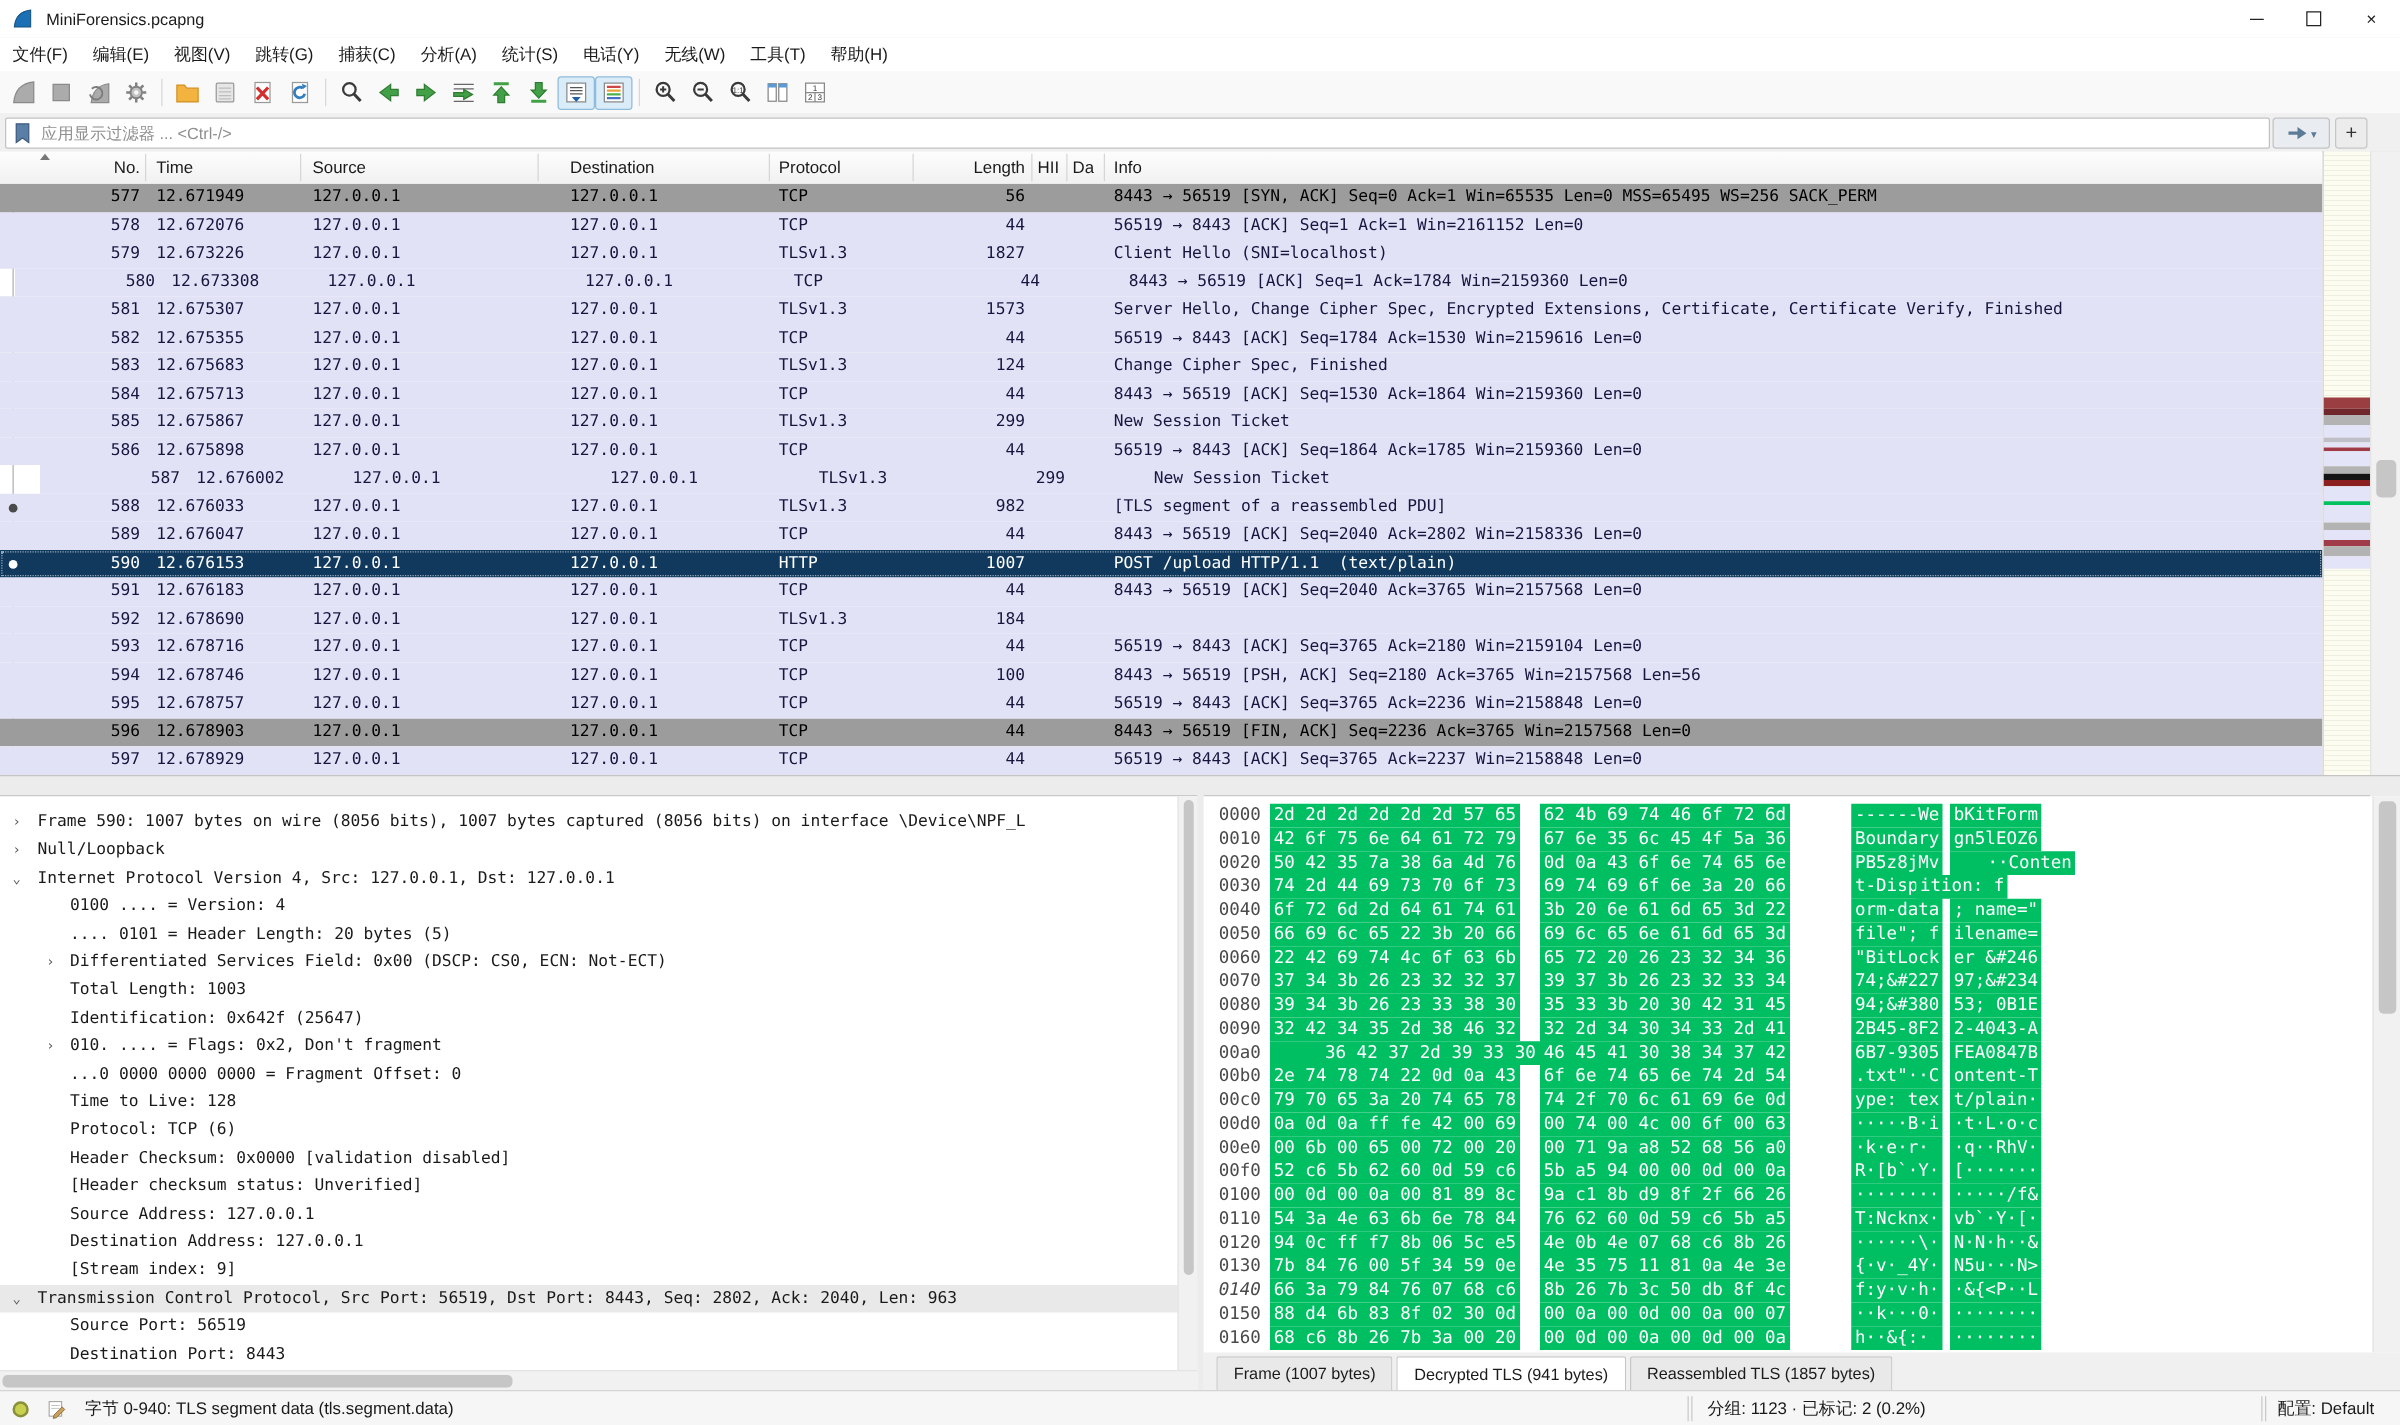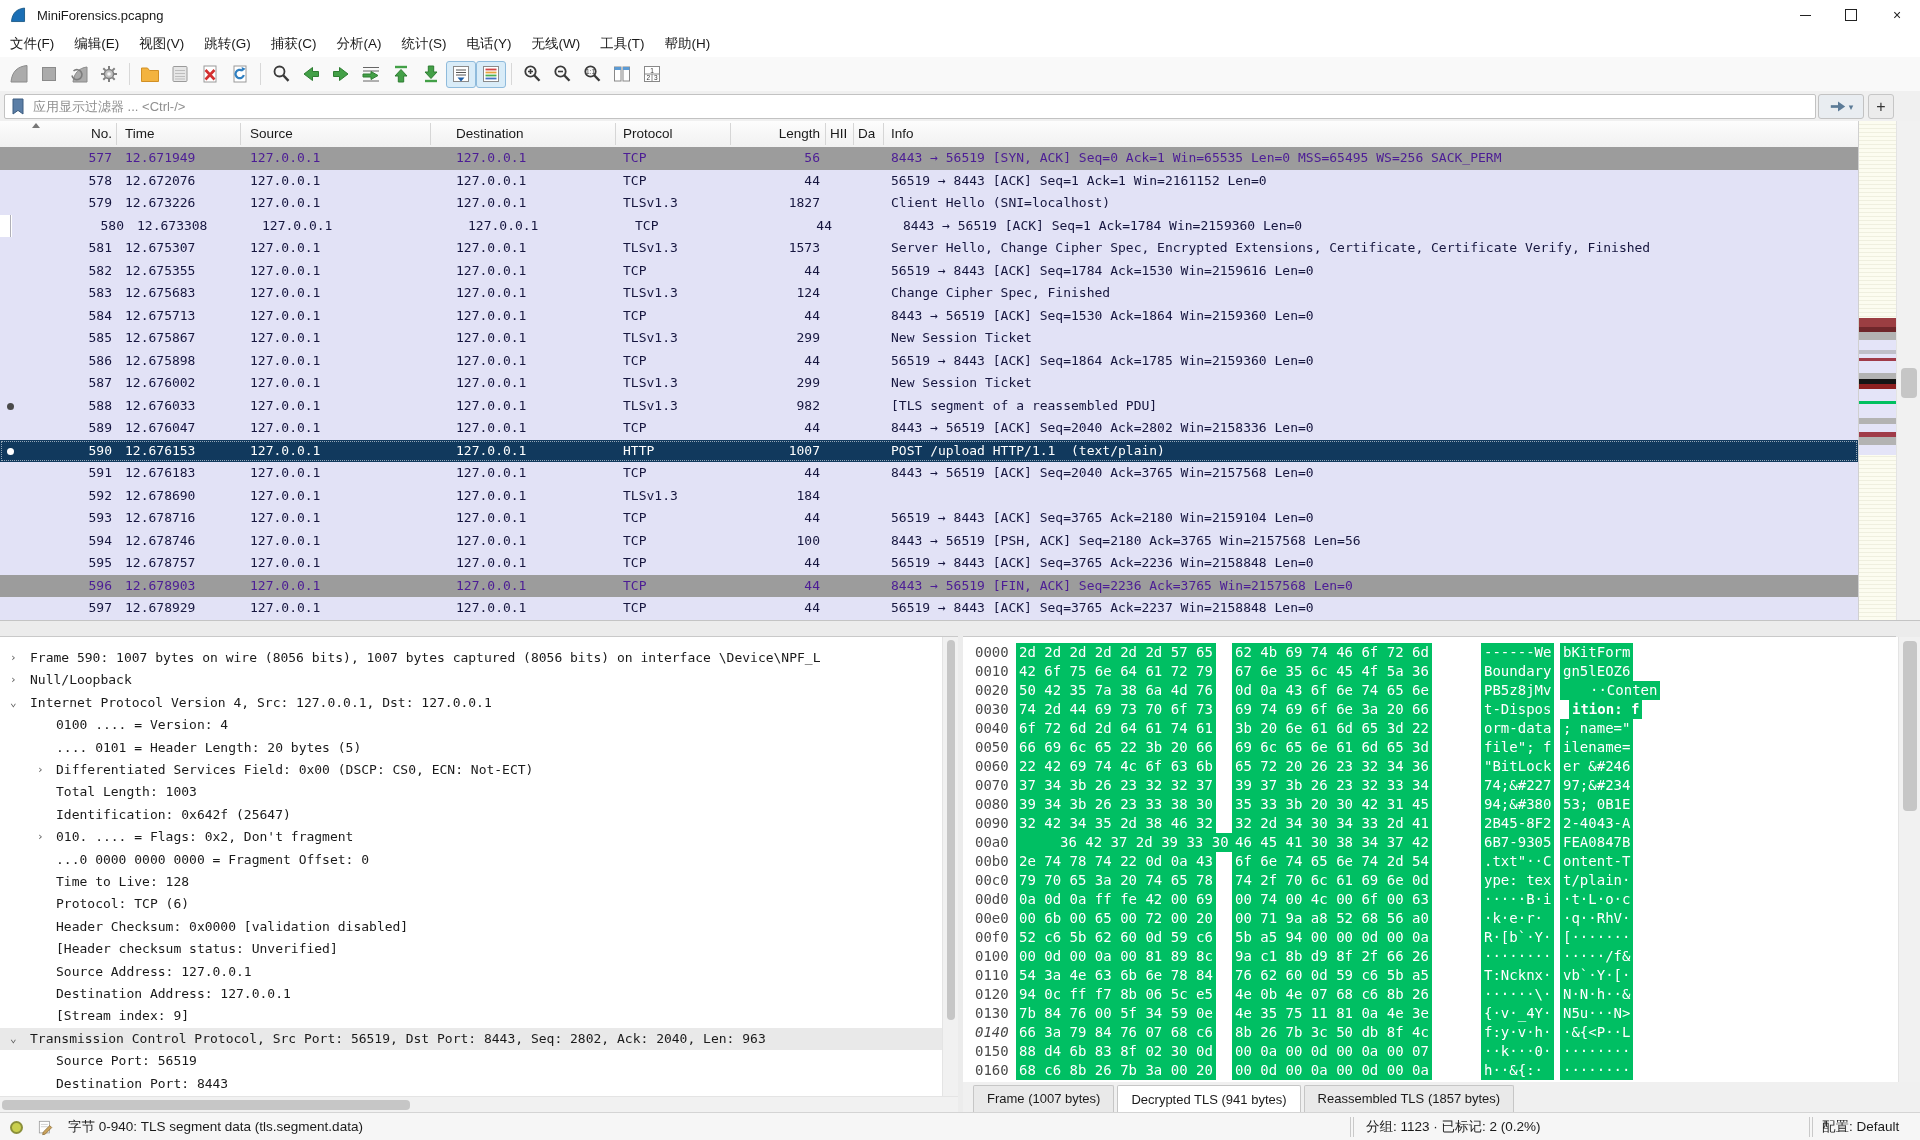--- a/index.html
+++ b/index.html
@@ -38,21 +38,21 @@
   .pl-header{position:absolute;top:121px;left:0;width:1858px;height:26px;
              background:linear-gradient(#fdfdfd,#f1f1f1);border-bottom:1px solid #cfcfcf;font-size:13.5px;}
   .pl-hcell{position:absolute;top:0;height:26px;line-height:26px;white-space:nowrap;overflow:hidden;}
   .pl-hsep{position:absolute;top:2px;width:1px;height:22px;background:#d6d6d6;}
   .sort-caret{position:absolute;left:32px;top:2px;width:0;height:0;border-left:4px solid transparent;
               border-right:4px solid transparent;border-bottom:5px solid #777;}
   .pl-rows{position:absolute;top:147px;left:0;width:1858px;height:473px;background:#fff;overflow:hidden;
            font-family:"DejaVu Sans Mono","Liberation Mono",monospace;font-size:13px;}
   .pl-row{position:absolute;left:0;width:100%;height:22.5px;line-height:22.5px;box-sizing:border-box;}
   .pl-row.tcp{background:var(--row-tcp-bg);color:#16163f;}
-  .pl-row.gray{background:var(--row-gray-bg);color:#4c1d95;}
+  .pl-row.gray{background:var(--row-gray-bg);color:#000000;}
   .pl-row.selected{background:var(--selection-bg);color:#fff;outline:1px dotted rgba(255,255,255,.55);outline-offset:-2px;}
   .pl-cell{position:absolute;top:0;white-space:pre;overflow:hidden;}
   .rel-line{position:absolute;left:10px;top:0;width:1px;height:473px;background:#b0b0b8;}
   .rel-dot{position:absolute;left:7px;width:7px;height:7px;border-radius:50%;}
   
   .minimap{position:absolute;left:1858px;top:121px;width:38px;height:499px;border-left:1px solid #d0d0d0;
            background:repeating-linear-gradient(180deg,#fcfcf0 0 3px,#efefdf 3px 4px);}
   .stripe{position:absolute;left:0;width:100%;}
   .vtrack{position:absolute;background:#f1f1f1;border-left:1px solid #e4e4e4;}
   .vthumb{position:absolute;left:4px;right:4px;background:#c6c6c6;border-radius:4px;}
@@ -392,21 +392,21 @@
       </div>
       <div class="pl-row tcp" style="top: 202.68px;">
         <span class="pl-cell" style="left: 6px; width: 106px; text-align: right;">586</span>
         <span class="pl-cell" style="left: 125px;">12.675898</span>
         <span class="pl-cell" style="left: 250px;">127.0.0.1</span>
         <span class="pl-cell" style="left: 456px;">127.0.0.1</span>
         <span class="pl-cell" style="left: 623px;">TCP</span>
         <span class="pl-cell" style="left: 730px; width: 90px; text-align: right;">44</span>
         <span class="pl-cell" style="left: 891px; right: 4px;">56519 → 8443 [ACK] Seq=1864 Ack=1785 Win=2159360 Len=0</span>
       </div>
-      <div class="pl-row tcp" style="top: 225.2px;">
+      <div class="pl-row tcp" style="top: 225.2px; margin-left: 32px;">
         <span class="pl-cell" style="left: 6px; width: 106px; text-align: right;">587</span>
         <span class="pl-cell" style="left: 125px;">12.676002</span>
         <span class="pl-cell" style="left: 250px;">127.0.0.1</span>
         <span class="pl-cell" style="left: 456px;">127.0.0.1</span>
         <span class="pl-cell" style="left: 623px;">TLSv1.3</span>
         <span class="pl-cell" style="left: 730px; width: 90px; text-align: right;">299</span>
         <span class="pl-cell" style="left: 891px; right: 4px;">New Session Ticket</span>
       </div>
       <div class="pl-row tcp" style="top: 247.72px;">
         <span class="pl-cell" style="left: 6px; width: 106px; text-align: right;">588</span>
@@ -624,21 +624,21 @@
         <span class="hx-g" style="left: 53px;">50 42 35 7a 38 6a 4d 76</span>
         <span class="hx-g" style="left: 269px;">0d 0a 43 6f 6e 74 65 6e</span>
         <span class="hx-g" style="left: 518px;">PB5z8jMv</span>
         <span class="hx-g" style="left: 597px; padding-left: 30px;">··Conten</span>
       </div>
       <div class="hx-row" style="top: 63px;">
         <span class="hx-off" style="left: 12px;">0030</span>
         <span class="hx-g" style="left: 53px;">74 2d 44 69 73 70 6f 73</span>
         <span class="hx-g" style="left: 269px;">69 74 69 6f 6e 3a 20 66</span>
         <span class="hx-g" style="left: 518px;">t-Dispos</span>
-        <span class="hx-g" style="left: 606px; font-weight: bold;">ition: f</span>
+        <span class="hx-g" style="left: 570px;">ition: f</span>
       </div>
       <div class="hx-row" style="top: 82px;">
         <span class="hx-off" style="left: 12px;">0040</span>
         <span class="hx-g" style="left: 53px;">6f 72 6d 2d 64 61 74 61</span>
         <span class="hx-g" style="left: 269px;">3b 20 6e 61 6d 65 3d 22</span>
         <span class="hx-g" style="left: 518px;">orm-data</span>
         <span class="hx-g" style="left: 597px;">; name="</span>
       </div>
       <div class="hx-row" style="top: 101px;">
         <span class="hx-off" style="left: 12px;">0050</span>

